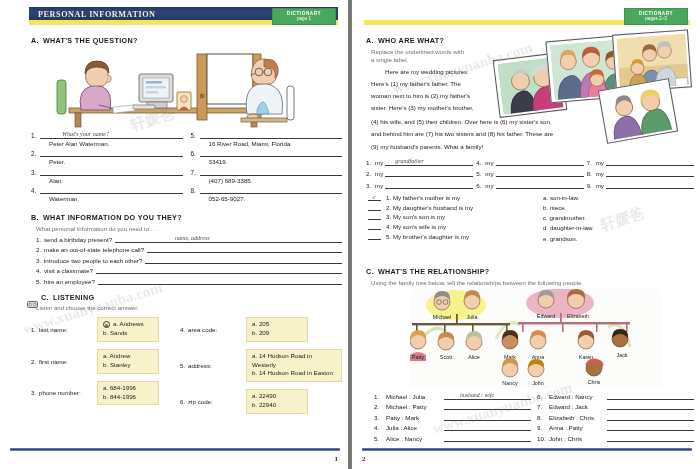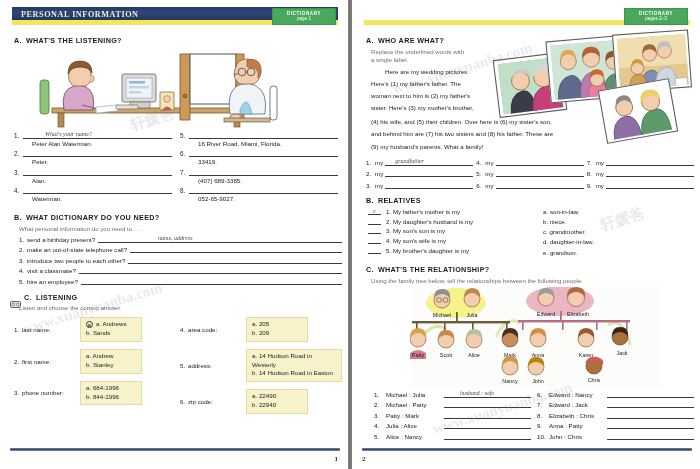--- a/index.html
+++ b/index.html
@@ -6,21 +6,21 @@
   html, body { margin:0; padding:0; }
   body {
     width:700px; height:469px;
     background:#ffffff;
     font-family:"Liberation Sans", sans-serif;
     overflow:hidden;
     position:relative;
   }
   .spread { display:flex; width:700px; height:469px; position:relative; }
   .page { position:relative; height:469px; background:#fff; overflow:hidden; }
-  .page.left  { width:348px; padding:0 6px 0 6px; }
+  .page.left  { width:348px; padding:0 6px 0 23px; }
   .gutter { width:4px; height:469px; background:linear-gradient(90deg,#b9b9b9 0%,#2b2b2b 30%,#f2f2f2 50%,#2b2b2b 70%,#b9b9b9 100%); }
   .page.right { width:348px; padding:0 6px 0 6px; }
 
   
   .hdrwrap { position:relative; margin-top:7px; height:20px; }
   .hdrbar {
     position:absolute; left:6px; right:4px; top:0; height:13px;
     background:linear-gradient(180deg,#243b6b 0%,#2c4679 45%,#22365f 100%);
   }
   .hdrbar span {
@@ -189,21 +189,21 @@
         <span>PERSONAL INFORMATION</span>
       </div>
       <div class="hdrstrip"></div>
       <div class="dictbadge">
         <span class="d1">DICTIONARY</span>
         <span class="d2">page 1</span>
       </div>
     </div>
 
     <div class="sect">
-      <span class="ltr">A.</span><span>WHAT'S THE LISTENING?</span>
+      <span class="ltr">A.</span><span>WHAT'S THE QUESTION?</span>
     </div>
 
     <div class="office">
       <svg width="290" height="80" viewBox="0 0 290 80">
 
         <rect x="18" y="60" width="200" height="5" fill="#c9a36b" stroke="#7a5a2e" stroke-width=".8"></rect>
         <rect x="24" y="65" width="6" height="14" fill="#b08b56" stroke="#7a5a2e" stroke-width=".7"></rect>
         <rect x="200" y="65" width="6" height="14" fill="#b08b56" stroke="#7a5a2e" stroke-width=".7"></rect>
 
         <rect x="6" y="32" width="9" height="34" rx="3" fill="#8fc47a" stroke="#4e7a3f" stroke-width=".8"></rect>
@@ -322,21 +322,21 @@
             <span class="qarule">
                 <span class="hand"></span>
               </span>
           </div>
           <div class="qaans">052-65-9027.</div>
         </div>
       </div>
     </div>
 
     <div class="sect">
-      <span class="ltr">B.</span><span>WHAT DICTIONARY DO YOU NEED?</span>
+      <span class="ltr">B.</span><span>WHAT INFORMATION DO YOU THEY?</span>
     </div>
     <div class="instr">What personal information do you need to . . .</div>
     <div class="blist">
       <div class="brow">
         <span class="bnum">1.</span>
         <span class="btxt">send a birthday present?</span>
         <span class="brule">
             <span class="hand" style="left:60px">name, address</span>
           </span>
       </div>
@@ -598,23 +598,20 @@
         <div class="myrow">
           <span class="mynum">9.</span>
           <span class="mymy">my</span>
           <span class="myrule">
               <span class="hand"></span>
             </span>
         </div>
       </div>
     </div>
 
-    <div class="sect" style="margin-top:4px">
-      <span class="ltr">B.</span><span>RELATIVES</span>
-    </div>
 
     <div class="relgrid">
       <div class="relleft">
         <div class="relrow">
           <span class="relblank">c</span>
           <span class="reltxt"><span>1.</span>&nbsp;<span>My father's mother is my</span></span>
         </div>
         <div class="relrow">
           <span class="relblank"></span>
           <span class="reltxt"><span>2.</span>&nbsp;<span>My daughter's husband is my</span></span>
@@ -634,21 +631,21 @@
       </div>
       <div class="relright">
         <div class="relchoice">a.  son-in-law.</div>
         <div class="relchoice">b.  niece.</div>
         <div class="relchoice">c.  grandmother.</div>
         <div class="relchoice">d.  daughter-in-law.</div>
         <div class="relchoice">e.  grandson.</div>
       </div>
     </div>
 
-    <div class="sect" style="margin-top:6px">
+    <div class="sect" style="margin-top:22px">
       <span class="ltr">C.</span><span>WHAT'S THE RELATIONSHIP?</span>
     </div>
     <div class="instr">Using the family tree below, tell the relationships between the following people.</div>
 
     <div class="tree">
       <svg width="252" height="100" viewBox="0 0 252 100">
         <rect x="0" y="0" width="252" height="100" fill="#fcfdfa"></rect>
         <ellipse cx="46" cy="16" rx="30" ry="15" fill="#f5f07a" opacity=".85"></ellipse>
         <ellipse cx="150" cy="14" rx="34" ry="15" fill="#e7a3b5" opacity=".8"></ellipse>
         <path d="M6 60 q14 -28 30 -18 M220 58 q-8 -30 -22 -20" stroke="#cdd98f" stroke-width="3" fill="none" opacity=".7"></path>

